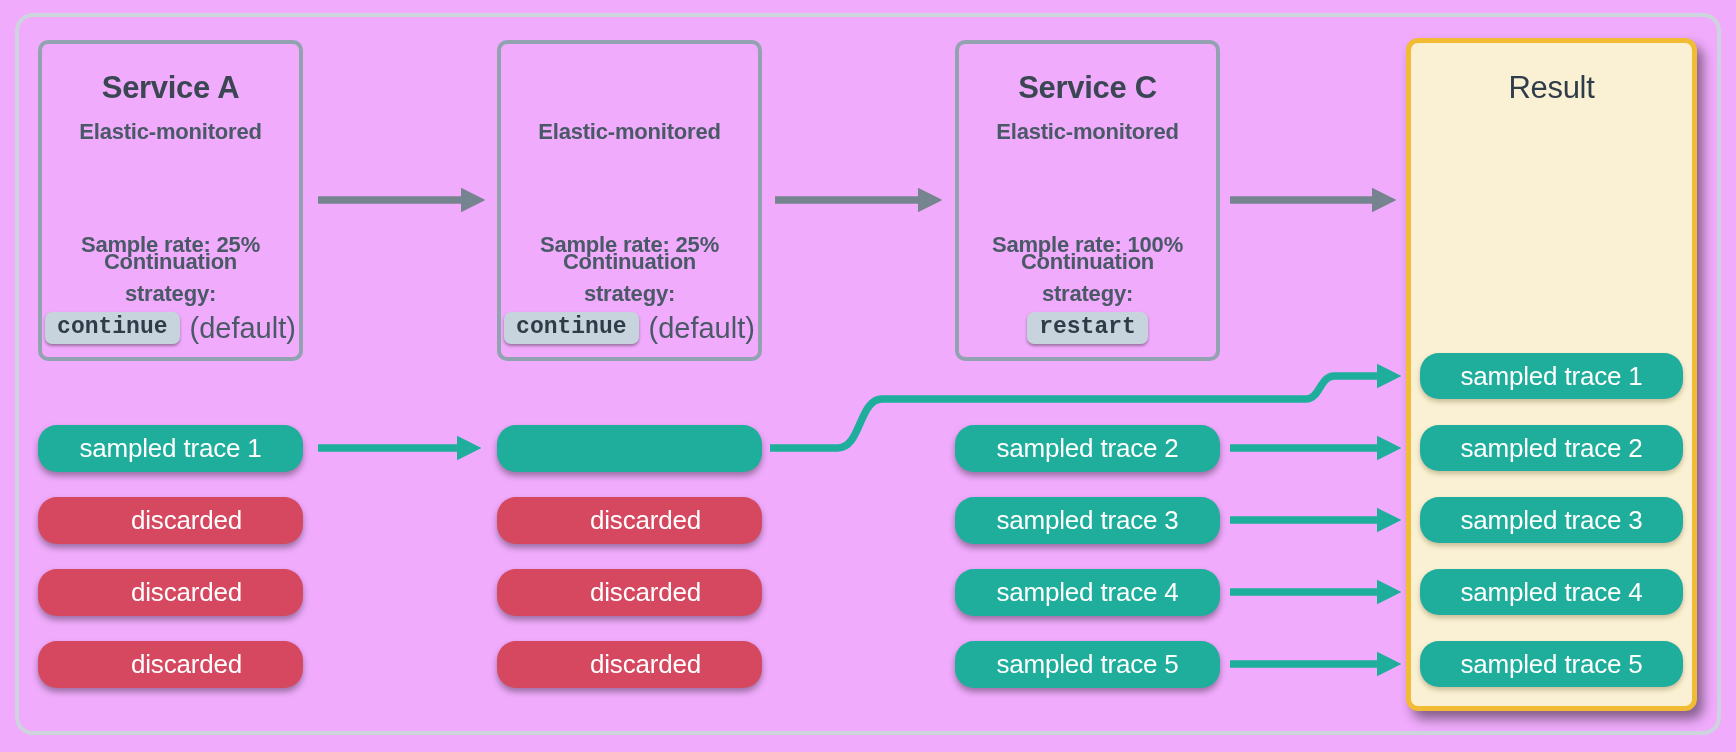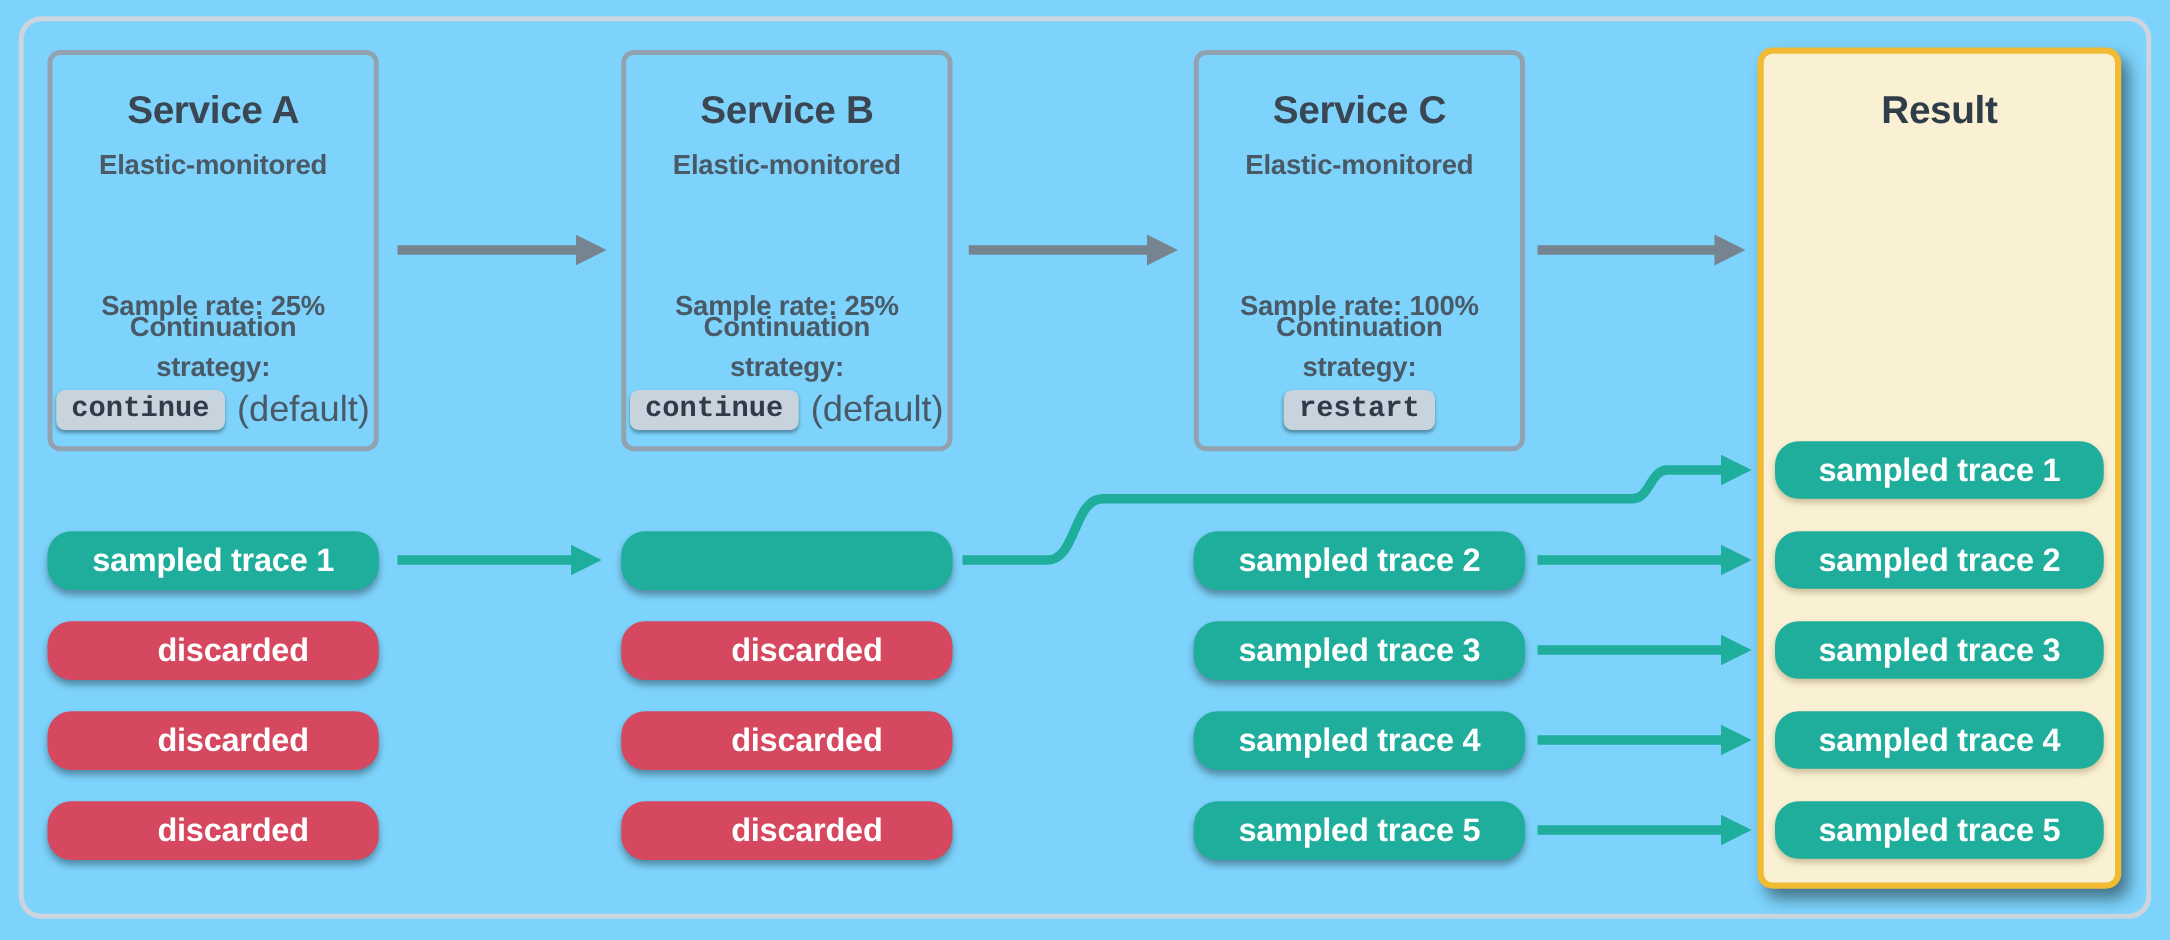--- a/index.html
+++ b/index.html
@@ -1,17 +1,17 @@
 <!DOCTYPE html>
 <html><head>
 <meta charset="utf-8">
 <style>
   html,body{margin:0;padding:0;background:#000;}
   .canvas{
-    position:relative;width:1736px;height:752px;background:#7dd3fc;
+    position:relative;width:1736px;height:752px;background:#f0abfc;
     font-family:"Liberation Sans",sans-serif;overflow:hidden;
   }
   .frame{
     position:absolute;left:15px;top:13px;width:1706px;height:722px;
     border:4px solid #ccd4dd;border-radius:18px;box-sizing:border-box;
   }
   .arrows{position:absolute;left:0;top:0;pointer-events:none;}
 
   
   .svc{
@@ -39,36 +39,36 @@
     font-size:23px;font-weight:700;color:#2f3b47;background:#c7d3dd;
     border-radius:7px;padding:2px 12px 4px;box-shadow:0 2px 3px rgba(0,0,0,.35);
   }
   .suffix{font-size:29px;font-weight:400;color:#4a5966;}
   .suffix:empty{display:none;}
 
   
   .pill{
     position:absolute;height:47px;border-radius:19px;box-sizing:border-box;
     display:flex;align-items:center;justify-content:center;
-    font-size:26px;font-weight:700;color:#ffffff;letter-spacing:-.2px;
+    font-size:26px;font-weight:400;color:#ffffff;letter-spacing:-.2px;
   }
   .teal{background:#1fae9c;box-shadow:0 4px 6px rgba(0,0,0,.35);}
   .red{background:#d5485f;box-shadow:0 4px 6px rgba(0,0,0,.35);padding-left:32px;}
   .col-a{left:38px;width:265px;} .col-b{left:497px;width:265px;} .col-c{left:955px;width:265px;}
   .r0{top:425px;} .r1{top:497px;} .r2{top:569px;} .r3{top:641px;}
 
   
   .result{
     position:absolute;left:1406px;top:38px;width:291px;height:673px;box-sizing:border-box;
     background:#faf1d4;border:5px solid #f1bb33;border-radius:12px;
     box-shadow:6px 8px 12px rgba(0,0,0,.45);
   }
   .result-title{
     position:absolute;top:27px;left:0;width:100%;text-align:center;
-    font-size:31px;font-weight:700;color:#2f3c49;letter-spacing:-.3px;line-height:36px;
+    font-size:31px;font-weight:400;color:#2f3c49;letter-spacing:-.3px;line-height:36px;
   }
   .result .pill{left:9px;width:263px;height:46px;box-shadow:0 3px 5px rgba(90,70,15,.30);}
   .rr0{top:310px;} .rr1{top:382px;} .rr2{top:454px;} .rr3{top:526px;} .rr4{top:598px;}
 </style>
 </head>
 <body>
 
 <div class="canvas">
 
   <div class="frame"></div>
@@ -79,21 +79,20 @@
     <div class="svc-rate">Sample rate: 25%</div>
     <div class="svc-cont">Continuation
 strategy:</div>
     <div class="svc-strategy">
       <span class="code">continue</span>
       <span class="suffix">(default)</span>
     </div>
   </div>
 
   <div class="svc svc-b">
-    <div class="svc-title">Service B</div>
     <div class="svc-sub">Elastic-monitored</div>
     <div class="svc-rate">Sample rate: 25%</div>
     <div class="svc-cont">Continuation
 strategy:</div>
     <div class="svc-strategy">
       <span class="code">continue</span>
       <span class="suffix">(default)</span>
     </div>
   </div>
 

